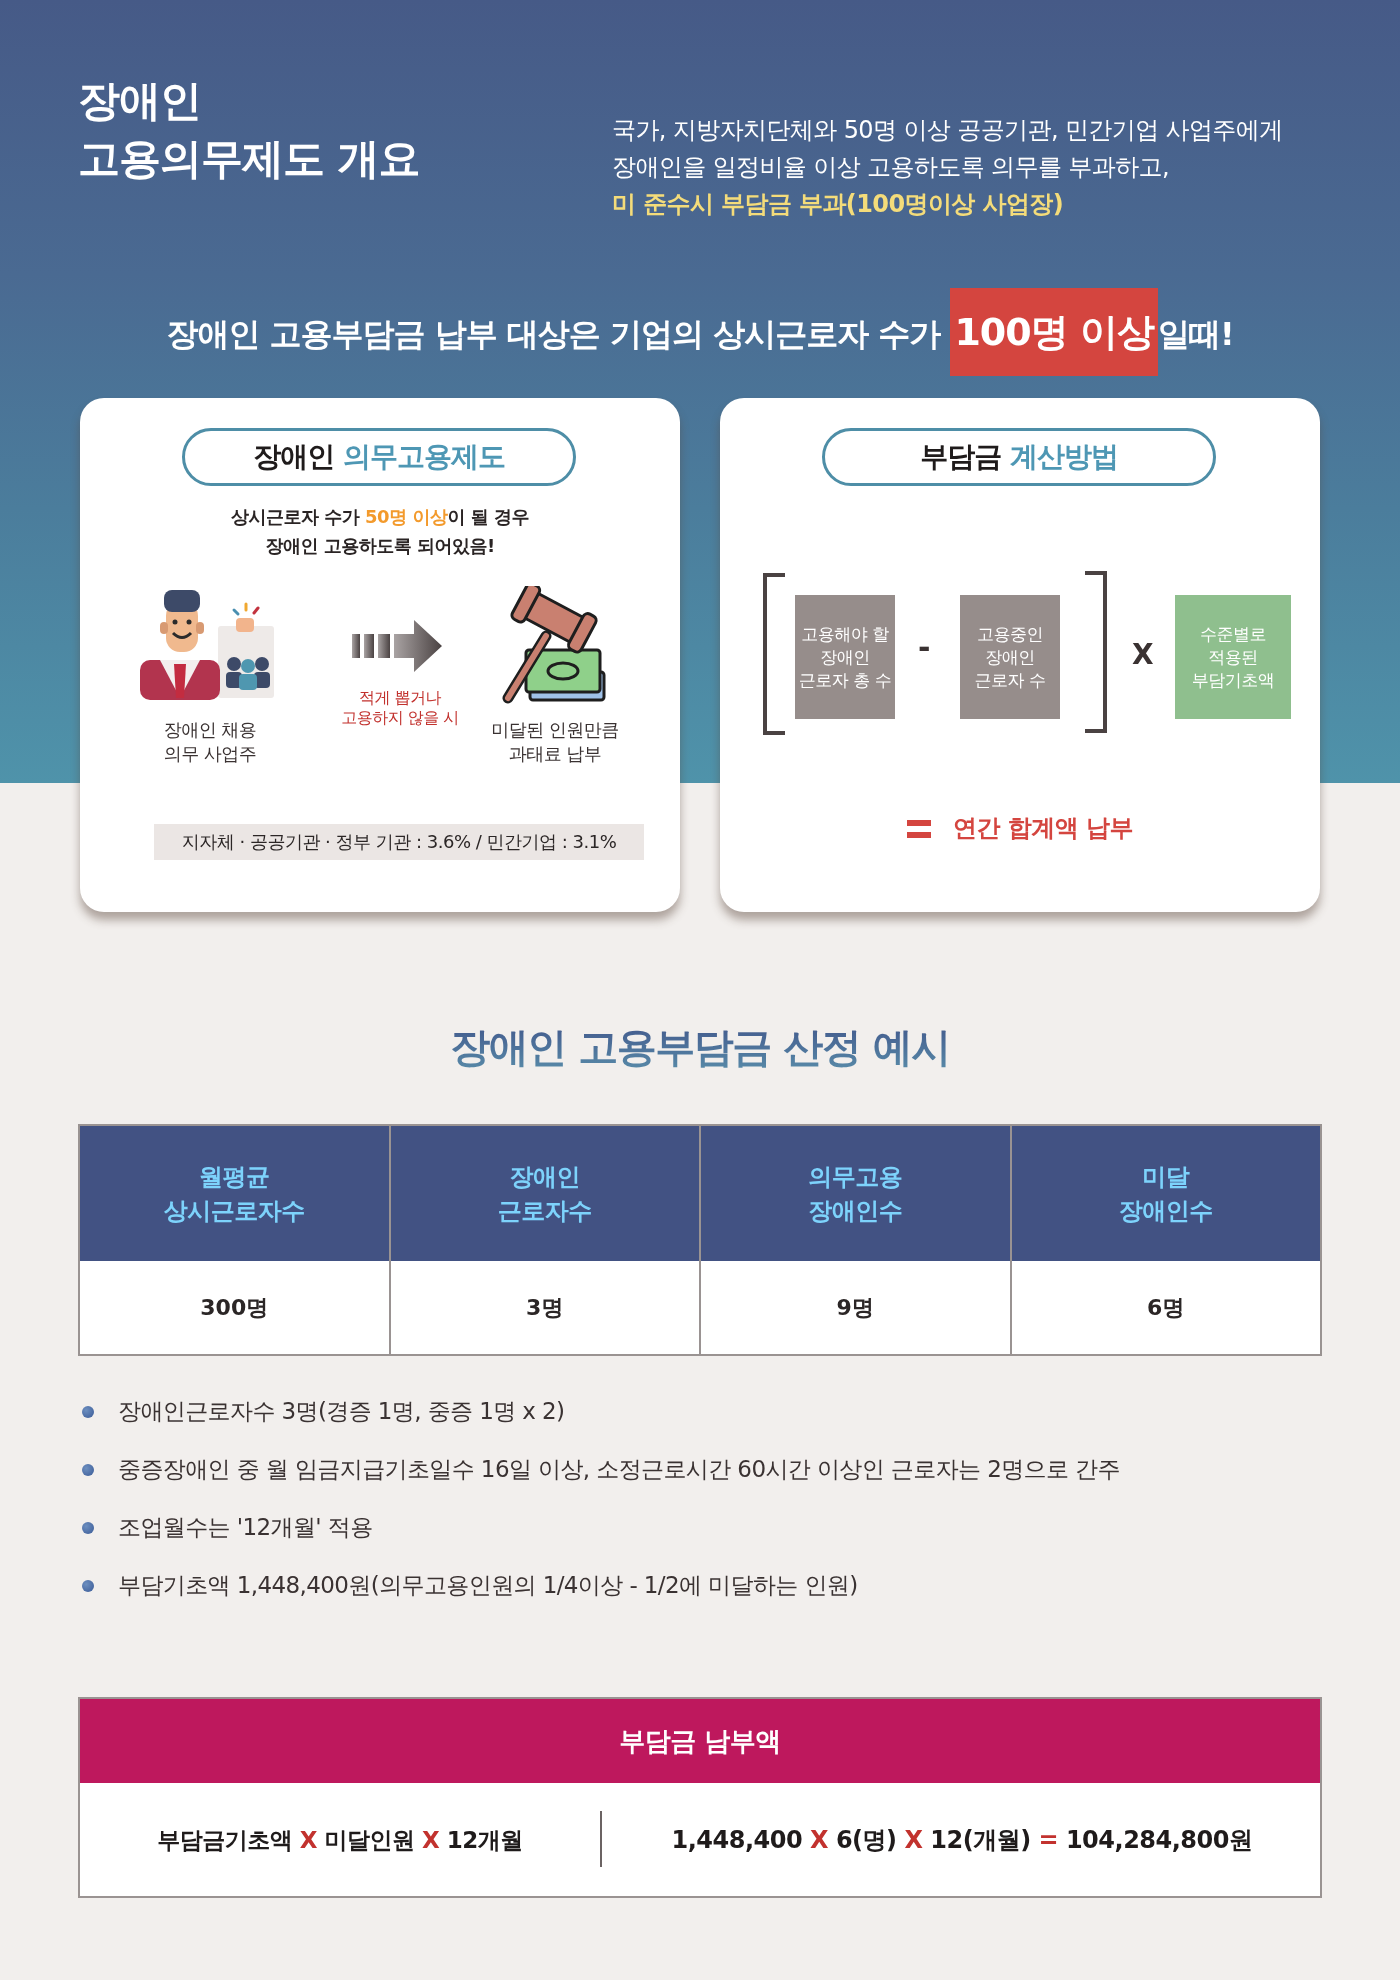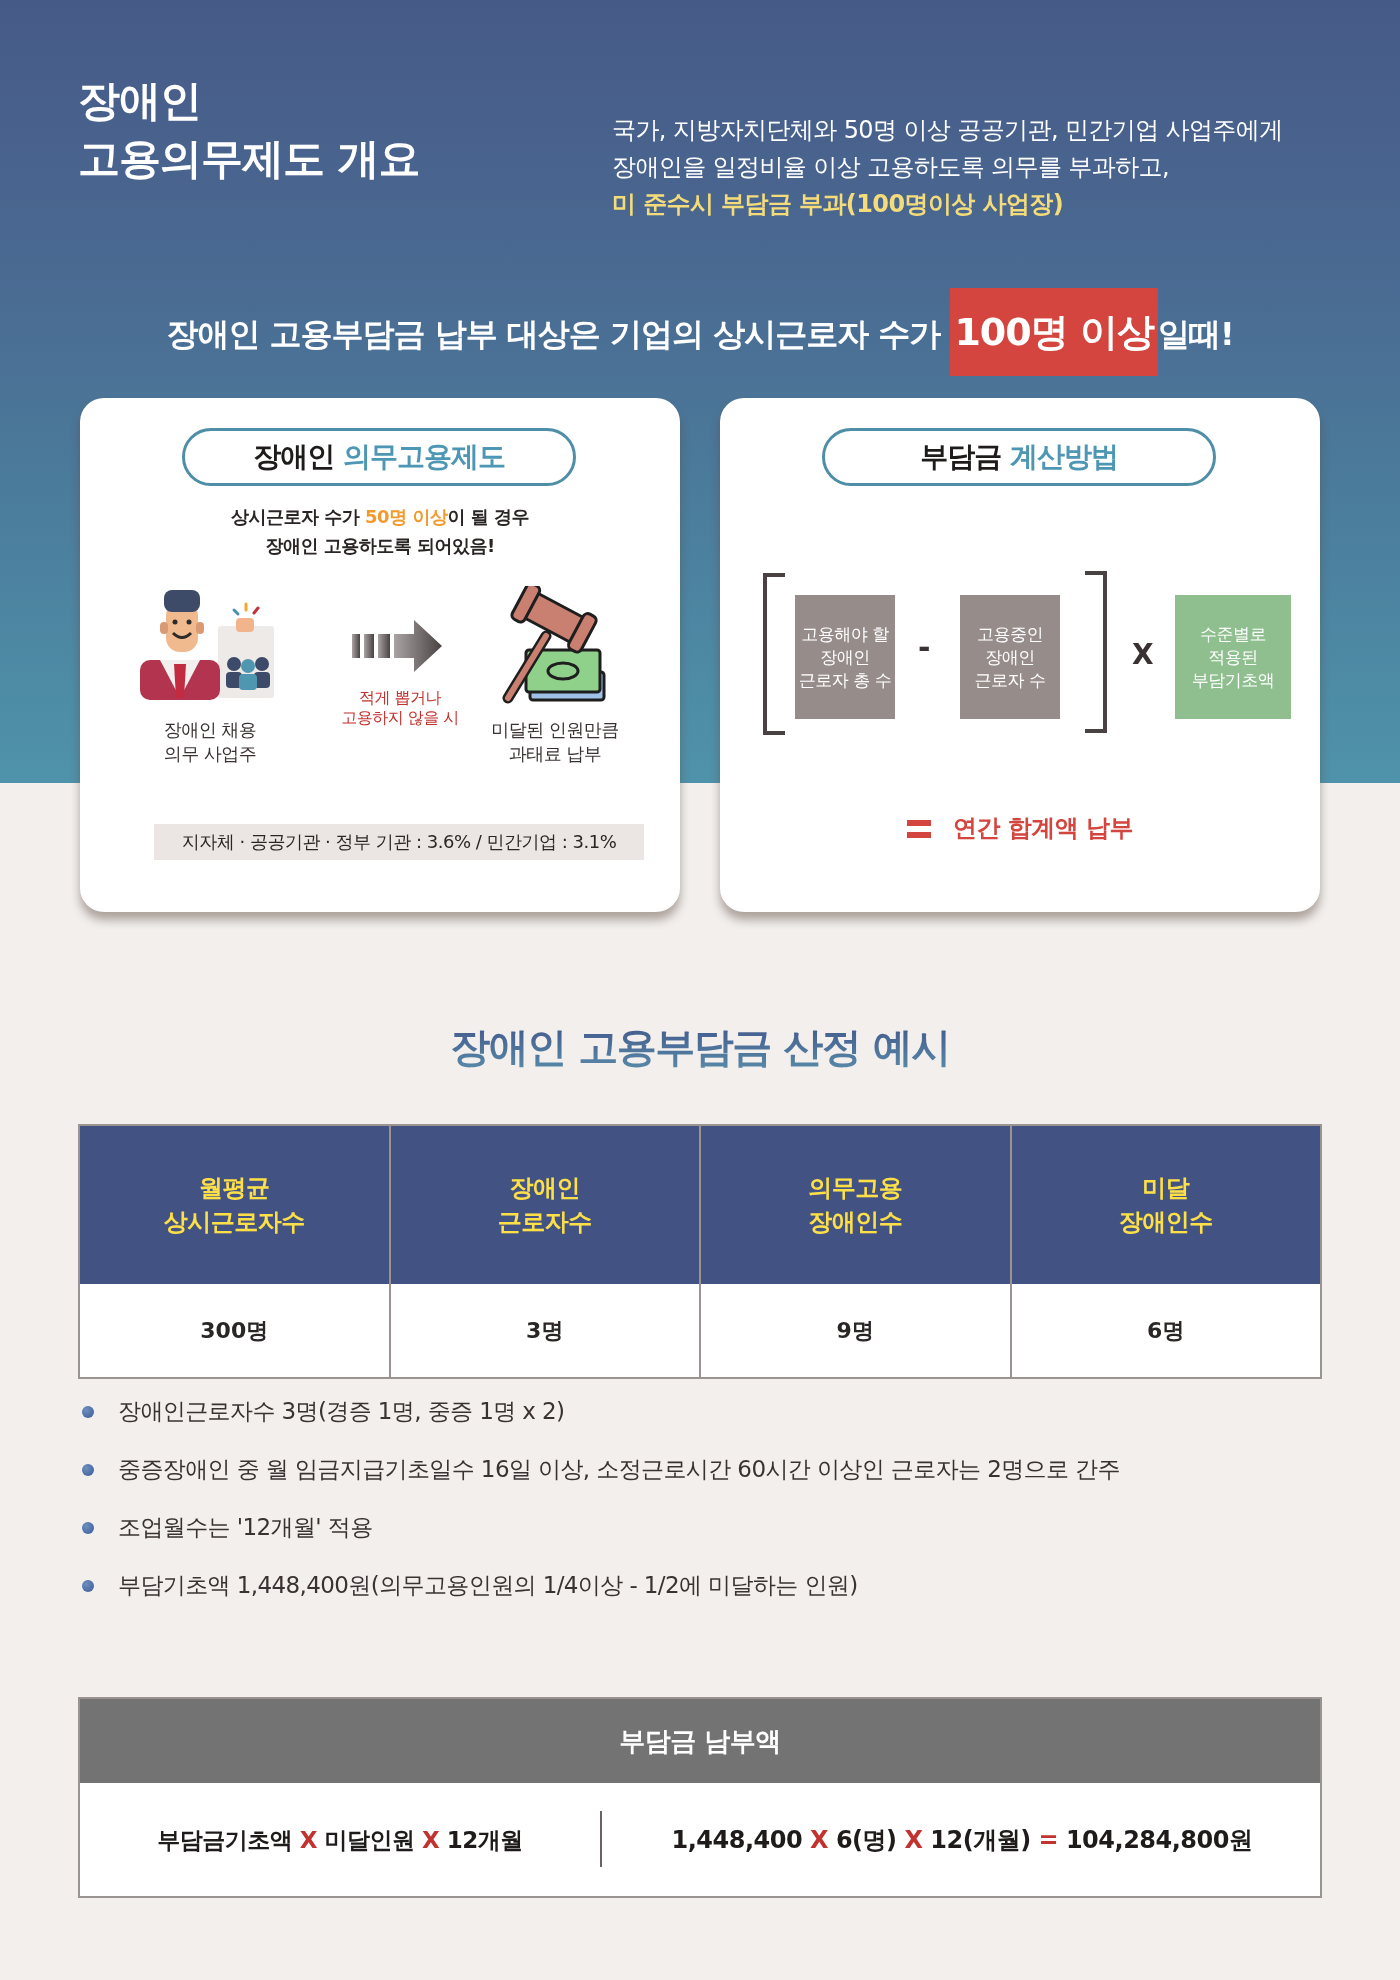--- a/index.html
+++ b/index.html
@@ -103,43 +103,43 @@
     -webkit-background-clip: text; background-clip: text;
     -webkit-text-fill-color: transparent;
   }
 
   table.example {
     position: absolute; left: 78px; top: 1124px; width: 1244px;
     border-collapse: collapse; table-layout: fixed;
     border: 2px solid #9a9392;
   }
   table.example th {
-    background: #425283; color: #fde047; font-weight: bold; font-size: 24px; line-height: 34px;
-    height: 159px; border-left: 2px solid #9a9392; border-right: 2px solid #9a9392; letter-spacing: -0.5px;
+    background: #425283; color: #7dd3fc; font-weight: bold; font-size: 24px; line-height: 34px;
+    height: 136px; border-left: 2px solid #9a9392; border-right: 2px solid #9a9392; letter-spacing: -0.5px;
   }
   table.example td {
     background: #fff; height: 94px; text-align: center; font-size: 22px; font-weight: bold; color: #2b2626;
     border-left: 2px solid #9a9392; border-right: 2px solid #9a9392;
   }
 
   ul.notes { position: absolute; left: 82px; top: 1382px; list-style: none; }
   ul.notes li {
     position: relative; padding-left: 36px; font-size: 23px; line-height: 58px; color: #3a3232; letter-spacing: -0.6px;
   }
   ul.notes li .dot {
     position: absolute; left: 0; top: 24px; width: 12px; height: 12px; border-radius: 50%;
     background: radial-gradient(circle at 35% 35%, #6d8fc0, #3a5a96);
   }
 
   .payment {
     position: absolute; left: 78px; top: 1697px; width: 1244px; height: 201px;
     border: 2px solid #9a9392; background: #fff;
   }
   .payment-head {
-    height: 84px; background: #737373; color: #fff; text-align: center;
+    height: 84px; background: #be185d; color: #fff; text-align: center;
     font-size: 26px; font-weight: bold; line-height: 84px; letter-spacing: -0.5px;
   }
   .payment-body { position: relative; height: 115px; }
   .pay-left {
     position: absolute; left: 0; top: 0; width: 520px; height: 115px; text-align: center;
     font-size: 23px; font-weight: bold; line-height: 115px; color: #1f1b1b; letter-spacing: -0.5px;
   }
   .pay-divider { position: absolute; left: 520px; top: 28px; width: 2px; height: 56px; background: #6b6363; }
   .pay-right {
     position: absolute; left: 522px; top: 0; width: 720px; height: 115px; text-align: center;

